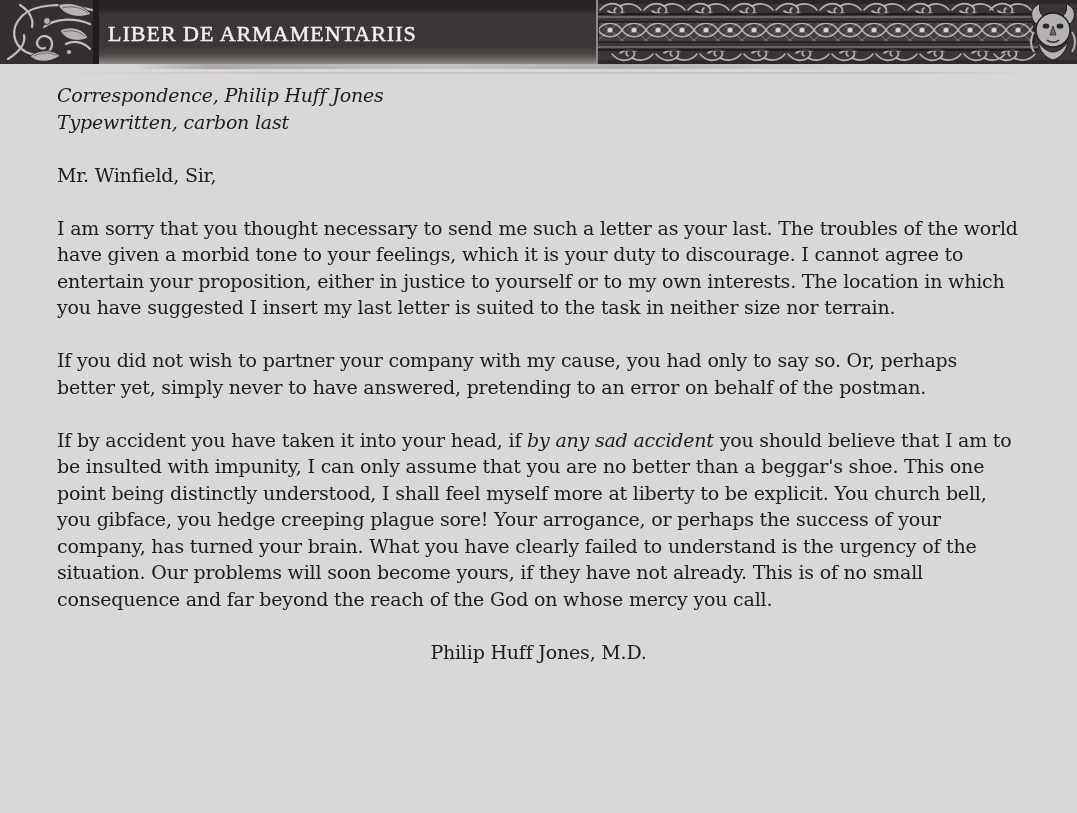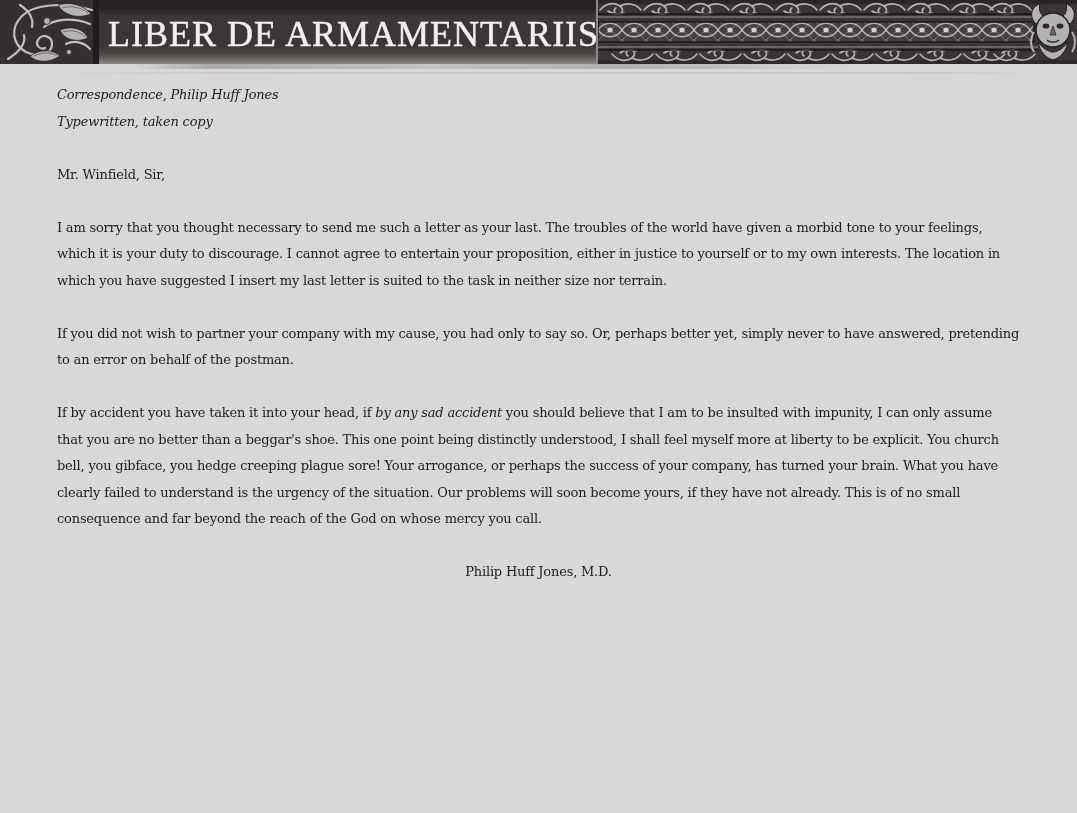--- a/index.html
+++ b/index.html
@@ -42,33 +42,33 @@
     padding: 4px 0 0 9px;
     background: linear-gradient(180deg,
       #252122 0px, #272324 8px,
       #3b3738 15px, #3b3738 46px,
       #4b4744 54px, #716d6a 60px, #8f8b88 64px);
   }
   .title {
     margin: 0;
     font-family: "Liberation Serif", serif;
     font-weight: normal;
-    font-size: 36px;
+    font-size: 22px;
     letter-spacing: 1px;
     color: #f2f0ee;
     -webkit-text-stroke: 0.5px #f2f0ee;
     white-space: nowrap;
   }
   .orn-right { flex: 1 1 auto; background: #3a3637; border-left: 2px solid #8d8b89; }
 
   
   .letter { padding: 18px 57px 0 57px; }
   .letter p {
     margin: 0 0 26.5px 0;
-    font-size: 13px;
+    font-size: 19px;
     line-height: 26.5px;
     letter-spacing: -0.2px;
     max-width: 1015px;
   }
   .meta { margin-bottom: 26.5px; }
   .meta p { margin: 0; font-style: italic; }
   .para em { font-style: italic; margin-top: 32px; }
   .signature p { margin: 0; text-align: center; }
 </style>
 </head>
@@ -172,21 +172,21 @@
           <path d="M4,30 C0,36 0,44 4,50 M42,30 C46,36 46,44 42,50" fill="none" stroke="#b4b2b0" stroke-width="2"></path>
         </g>
       </svg>
     </div>
   </header>
 
   <main class="letter">
 
     <div class="meta">
       <p>Correspondence, Philip Huff Jones</p>
-      <p>Typewritten, taken copy</p>
+      <p>Typewritten, carbon last</p>
     </div>
 
 
     <p class="salutation">Mr. Winfield, Sir,</p>
 
     <p class="para"><span>I am sorry that you thought necessary to send me such a letter as your last. The troubles of the world have given a morbid tone to your feelings, which it is your duty to discourage. I cannot agree to entertain your proposition, either in justice to yourself or to my own interests. The location in which you have suggested I insert my last letter is suited to the task in neither size nor terrain.</span></p>
 
     <p class="para"><span>If you did not wish to partner your company with my cause, you had only to say so. Or, perhaps better yet, simply never to have answered, pretending to an error on behalf of the postman.</span></p>
 
     <p class="para"><span>If by accident you have taken it into your head, if </span><em>by any sad accident</em><span> you should believe that I am to be insulted with impunity, I can only assume that you are no better than a beggar's shoe. This one point being distinctly understood, I shall feel myself more at liberty to be explicit. You church bell, you gibface, you hedge creeping plague sore! Your arrogance, or perhaps the success of your company, has turned your brain. What you have clearly failed to understand is the urgency of the situation. Our problems will soon become yours, if they have not already. This is of no small consequence and far beyond the reach of the God on whose mercy you call.</span></p>

